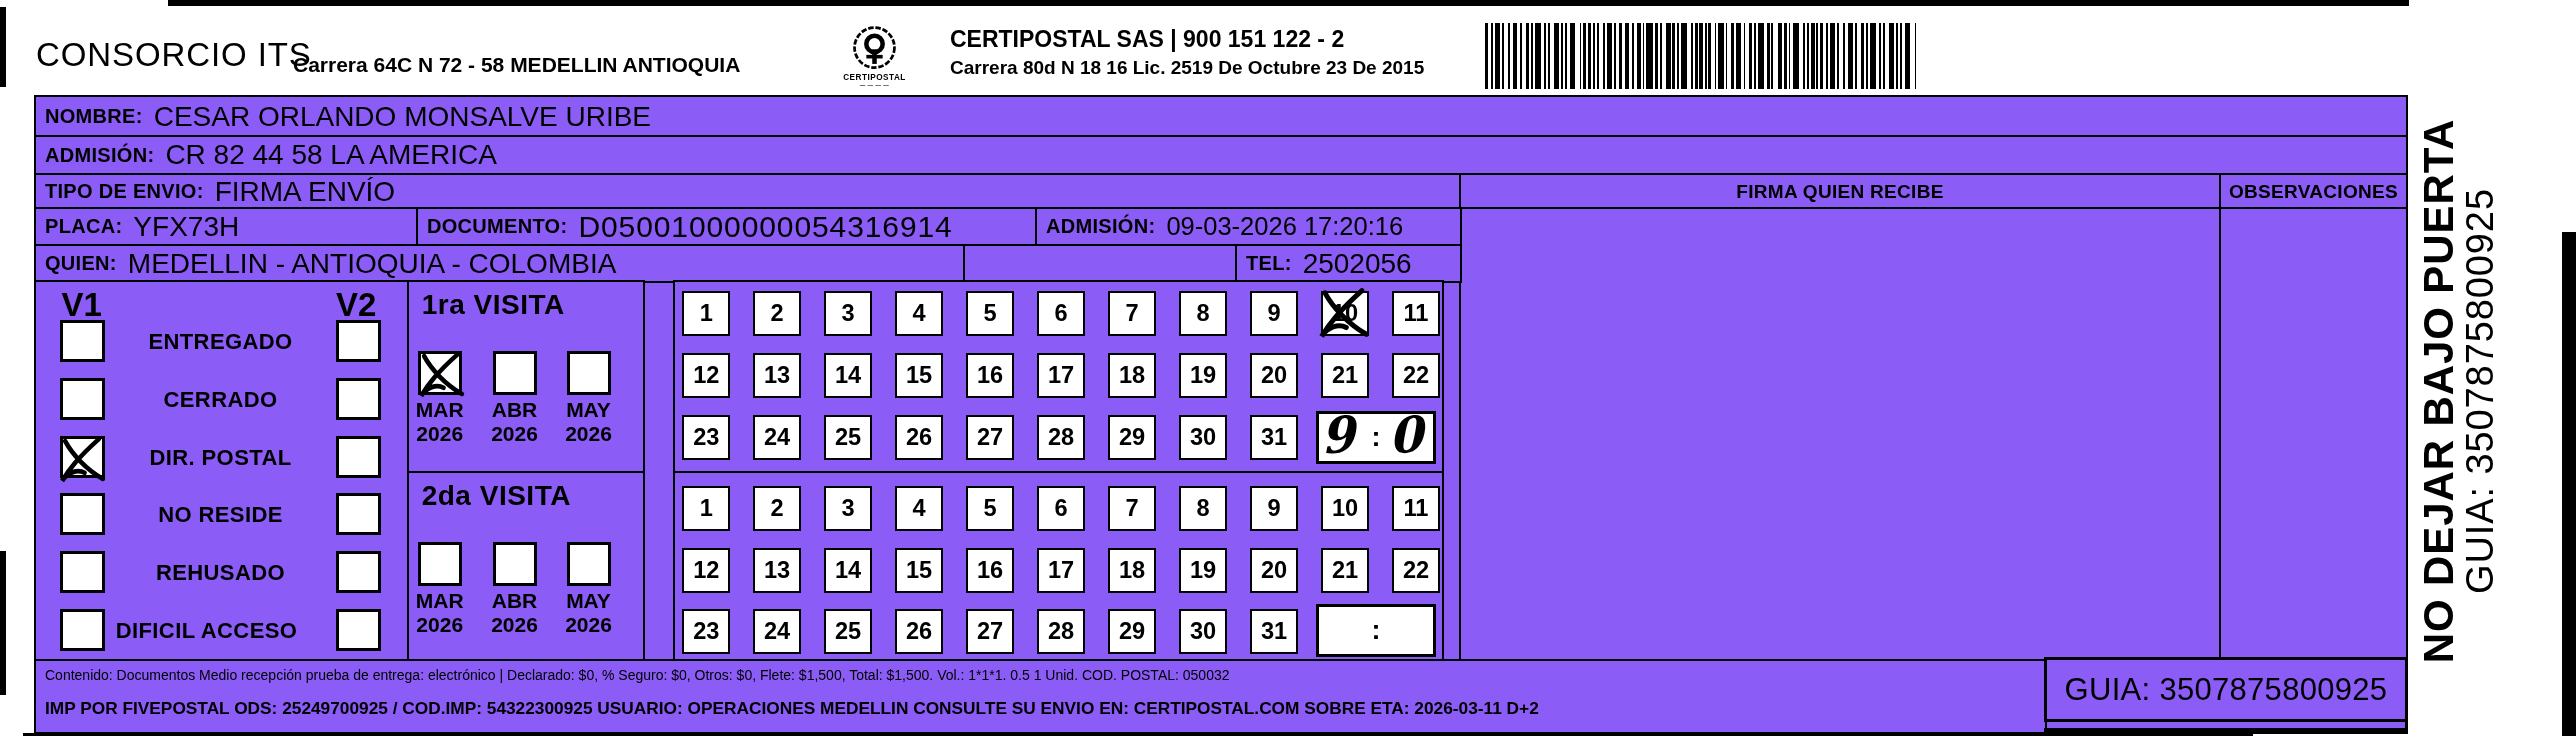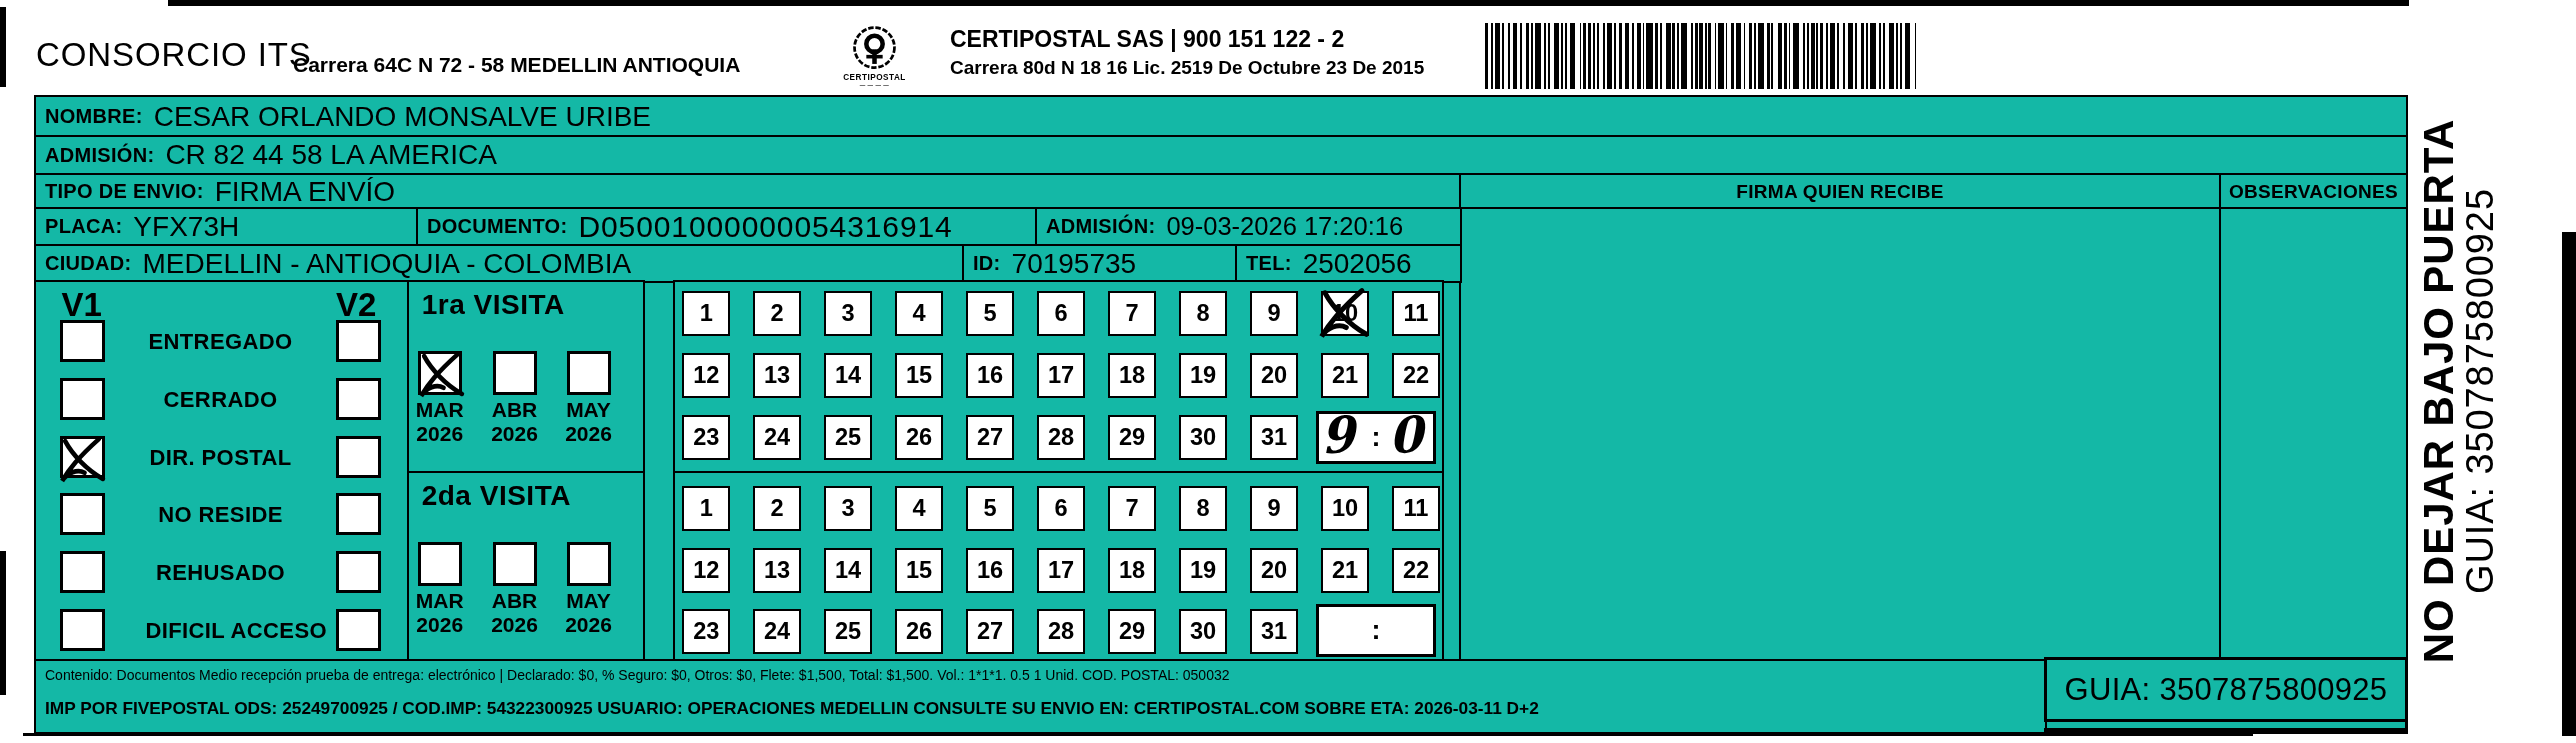--- a/index.html
+++ b/index.html
@@ -1,20 +1,20 @@
 <!DOCTYPE html>
 <html style="font-size:14.5px"><head>
 <meta charset="utf-8">
 <style>
   html,body{margin:0;padding:0;background:#fff}
   body{font-family:"Liberation Sans",sans-serif;color:#000}
   .sheet{position:relative;width:2576px;height:736px;background:#fff;overflow:hidden}
   .abs{position:absolute}
   .bar{position:absolute;background:#000}
-  .cell{position:absolute;box-sizing:border-box;border:2.7px solid #000;background:#14b8a6}
+  .cell{position:absolute;box-sizing:border-box;border:2.7px solid #000;background:#8b5cf6}
   .cell.thick{border-width:3.6px}
   .rowflex{display:flex;align-items:center;padding-left:9px;gap:11px;overflow:hidden}
   .lb{font-weight:700;font-size:20px;letter-spacing:0.3px;white-space:nowrap}
   .val{font-size:28px;white-space:nowrap}
   .val.num{font-size:30px;letter-spacing:0.9px}
   .hdrcell{display:flex;align-items:center;justify-content:center;font-weight:700;font-size:19px;letter-spacing:0.3px}
   .bigb{font-weight:700}
   .cb{position:absolute;box-sizing:border-box;border:3.6px solid #000;background:#fff}
   .day{position:absolute;box-sizing:border-box;border:2.7px solid #000;background:#fff;
        display:flex;align-items:center;justify-content:center;font-weight:700;font-size:23.6px}
@@ -255,26 +255,22 @@
   <div class="cell rowflex" style="left:416px;top:207px;width:621px;height:39px">
     <span class="lb">DOCUMENTO:</span>
     <span class="val num">D05001000000054316914</span>
   </div>
   <div class="cell rowflex" style="left:1035px;top:207px;width:427px;height:39px">
     <span class="lb">ADMISIÓN:</span>
     <span class="val" style="font-size:25.5px">09-03-2026 17:20:16</span>
   </div>
 
   <div class="cell rowflex" style="left:34px;top:244px;width:931px;height:39px">
-    <span class="lb">CIUDAD:</span>
+    <span class="lb">QUIEN:</span>
     <span class="val">MEDELLIN - ANTIOQUIA - COLOMBIA</span>
-  </div>
-  <div class="cell rowflex" style="left:962px;top:244px;width:276px;height:39px">
-    <span class="lb">ID:</span>
-    <span class="val">70195735</span>
   </div>
   <div class="cell rowflex" style="left:1235px;top:244px;width:227px;height:39px">
     <span class="lb">TEL:</span>
     <span class="val">2502056</span>
   </div>
 
   <div class="cell" id="statusBox" style="left:34px;top:280px;width:376px;height:382px">
     <div class="abs bigb" style="left:25.5px;top:3.6px;font-size:33px">V1</div>
     <div class="abs bigb" style="left:300px;top:3.6px;font-size:33px">V2</div>
   <div class="cb" style="left: 23.6px; top: 38px; width: 45px; height: 42px;"></div>
@@ -291,21 +287,21 @@
       </div>
       <div class="statlab" style="left: 78px; top: 163px; width: 213px;">DIR. POSTAL</div>
       <div class="cb" style="left: 300px; top: 154px; width: 45px; height: 42px;"></div>
       <div class="cb" style="left: 23.6px; top: 211px; width: 45px; height: 42px;"></div>
       <div class="statlab" style="left: 78px; top: 220px; width: 213px;">NO RESIDE</div>
       <div class="cb" style="left: 300px; top: 211px; width: 45px; height: 42px;"></div>
       <div class="cb" style="left: 23.6px; top: 269px; width: 45px; height: 42px;"></div>
       <div class="statlab" style="left: 78px; top: 278px; width: 213px;">REHUSADO</div>
       <div class="cb" style="left: 300px; top: 269px; width: 45px; height: 42px;"></div>
       <div class="cb" style="left: 23.6px; top: 327px; width: 45px; height: 42px;"></div>
-      <div class="statlab" style="left: 78px; top: 336px; width: 213px; text-align: right;">DIFICIL ACCESO</div>
+      <div class="statlab" style="left: 64px; top: 336px; width: 213px;">DIFICIL ACCESO</div>
       <div class="cb" style="left: 300px; top: 327px; width: 45px; height: 42px;"></div>
     </div>
 
   <div class="cell" id="visit1Box" style="left:407px;top:280px;width:238px;height:194px">
     <div class="vtitle" style="left:12.7px;top:7.3px">1ra VISITA</div>
   <div class="cb" style="left: 9px; top: 69px; width: 44px; height: 44px;">
         <div class="xwrap" style="left: -5.5px; top: -6.4px; width: 51px; height: 53px;"><svg viewBox="0 0 50 50" width="100%" height="100%">
             <path d="M8 7 C15 20 29 35 45 44" fill="none" stroke="#000" stroke-width="4.5" stroke-linecap="round"></path>
             <path d="M41 5 C32 13 24 21 18 28 C12 35 8 41 5 46 C10 38 20 34 27 38" fill="none" stroke="#000" stroke-width="4.5" stroke-linecap="round"></path>
           </svg></div>

